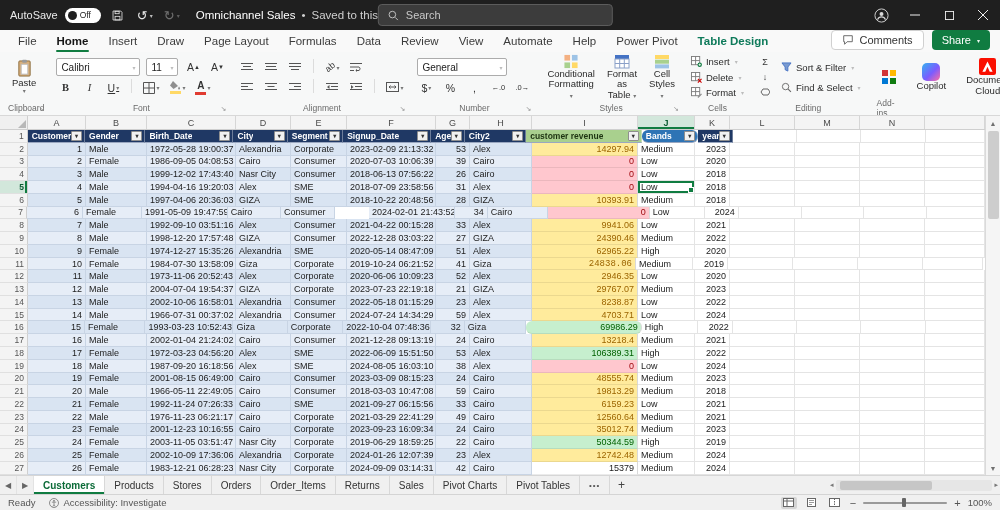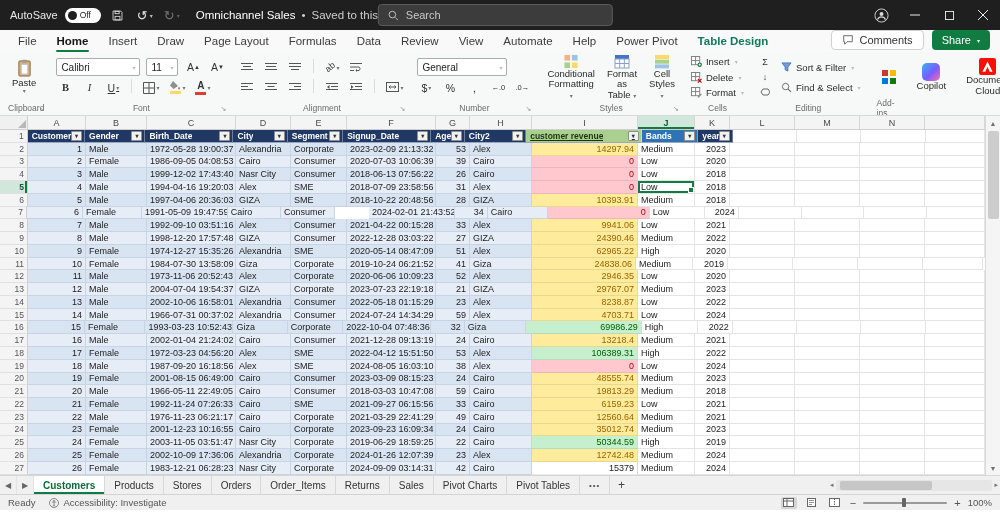--- a/index.html
+++ b/index.html
@@ -618,25 +618,25 @@
               <span class="fbtn">▾</span>
             </div>
             <div class="cell thdr navy" style="width: 34px;">
               <span class="ht">Age</span>
               <span class="fbtn">▾</span>
             </div>
             <div class="cell thdr navy" style="width: 62px;">
               <span class="ht">City2</span>
               <span class="fbtn">▾</span>
             </div>
-            <div class="cell thdr green" style="width: 117px; text-decoration: underline;">
+            <div class="cell thdr green" style="width: 117px;">
               <span class="ht">customer revenue</span>
               <span class="fbtn">▾</span>
             </div>
-            <div class="cell thdr blue" style="width: 57px;">
+            <div class="cell thdr blue" style="width: 57px; border-radius: 6px;">
               <span class="ht">Bands</span>
               <span class="fbtn">▾</span>
             </div>
             <div class="cell thdr navy" style="width: 35px;">
               <span class="ht">year</span>
               <span class="fbtn">▾</span>
             </div>
             <div class="cell plain" style="width: 65px;"></div>
             <div class="cell plain" style="width: 65px;"></div>
             <div class="cell plain" style="width: 65px;"></div>
@@ -807,21 +807,21 @@
           <div class="grow">
             <div class="rownum">11</div>
             <div class="cell band b1 num" style="width: 58px;">10</div>
             <div class="cell band b1" style="width: 61px;">Female</div>
             <div class="cell band b1" style="width: 89px;">1984-07-30 13:58:09</div>
             <div class="cell band b1" style="width: 55px;">Giza</div>
             <div class="cell band b1" style="width: 56px;">Corporate</div>
             <div class="cell band b1" style="width: 89px;">2019-10-24 06:21:52</div>
             <div class="cell band b1 num" style="width: 34px;">41</div>
             <div class="cell band b1" style="width: 62px;">Giza</div>
-            <div class="cell rev yellow num" style="width: 104px;">24838.06</div>
+            <div class="cell rev yellow num" style="width: 104px; font-family: Liberation Mono, monospace;">24838.06</div>
             <div class="cell plain" style="width: 57px;">Medium</div>
             <div class="cell plain num" style="width: 35px;">2019</div>
             <div class="cell plain" style="width: 65px;"></div>
             <div class="cell plain" style="width: 65px;"></div>
             <div class="cell plain" style="width: 65px;"></div>
             <div class="cell plain" style="width: 60px;"></div>
           </div>
           <div class="grow">
             <div class="rownum">12</div>
             <div class="cell band b0 num" style="width: 58px;">11</div>
@@ -897,21 +897,21 @@
           <div class="grow">
             <div class="rownum">16</div>
             <div class="cell band b0 num" style="width: 58px;">15</div>
             <div class="cell band b0" style="width: 61px;">Female</div>
             <div class="cell band b0" style="width: 89px;">1993-03-23 10:52:43</div>
             <div class="cell band b0" style="width: 55px;">Giza</div>
             <div class="cell band b0" style="width: 56px;">Corporate</div>
             <div class="cell band b0" style="width: 89px;">2022-10-04 07:48:36</div>
             <div class="cell band b0 num" style="width: 34px;">32</div>
             <div class="cell band b0" style="width: 62px;">Giza</div>
-            <div class="cell rev green num" style="width: 117px;">69986.29</div>
+            <div class="cell rev green num" style="width: 117px; border-radius: 6px;">69986.29</div>
             <div class="cell plain" style="width: 57px;">High</div>
             <div class="cell plain num" style="width: 35px;">2022</div>
             <div class="cell plain" style="width: 65px;"></div>
             <div class="cell plain" style="width: 65px;"></div>
             <div class="cell plain" style="width: 65px;"></div>
             <div class="cell plain" style="width: 60px;"></div>
           </div>
           <div class="grow">
             <div class="rownum">17</div>
             <div class="cell band b1 num" style="width: 58px;">16</div>
@@ -930,21 +930,21 @@
             <div class="cell plain" style="width: 65px;"></div>
             <div class="cell plain" style="width: 60px;"></div>
           </div>
           <div class="grow">
             <div class="rownum">18</div>
             <div class="cell band b0 num" style="width: 58px;">17</div>
             <div class="cell band b0" style="width: 61px;">Female</div>
             <div class="cell band b0" style="width: 89px;">1972-03-23 04:56:20</div>
             <div class="cell band b0" style="width: 55px;">Alex</div>
             <div class="cell band b0" style="width: 56px;">SME</div>
-            <div class="cell band b0" style="width: 89px;">2022-04-12 15:51:50</div>
+            <div class="cell band b0" style="width: 89px;">2022-06-09 15:51:50</div>
             <div class="cell band b0 num" style="width: 34px;">53</div>
             <div class="cell band b0" style="width: 62px;">Alex</div>
             <div class="cell rev green num" style="width: 106px;">106389.31</div>
             <div class="cell plain" style="width: 57px;">High</div>
             <div class="cell plain num" style="width: 35px;">2022</div>
             <div class="cell plain" style="width: 65px;"></div>
             <div class="cell plain" style="width: 65px;"></div>
             <div class="cell plain" style="width: 65px;"></div>
             <div class="cell plain" style="width: 60px;"></div>
           </div>

